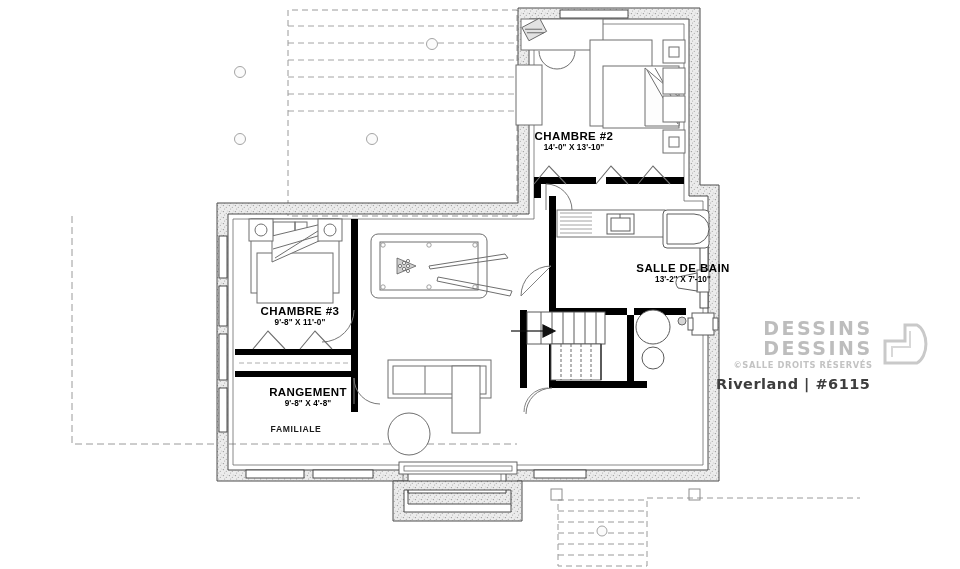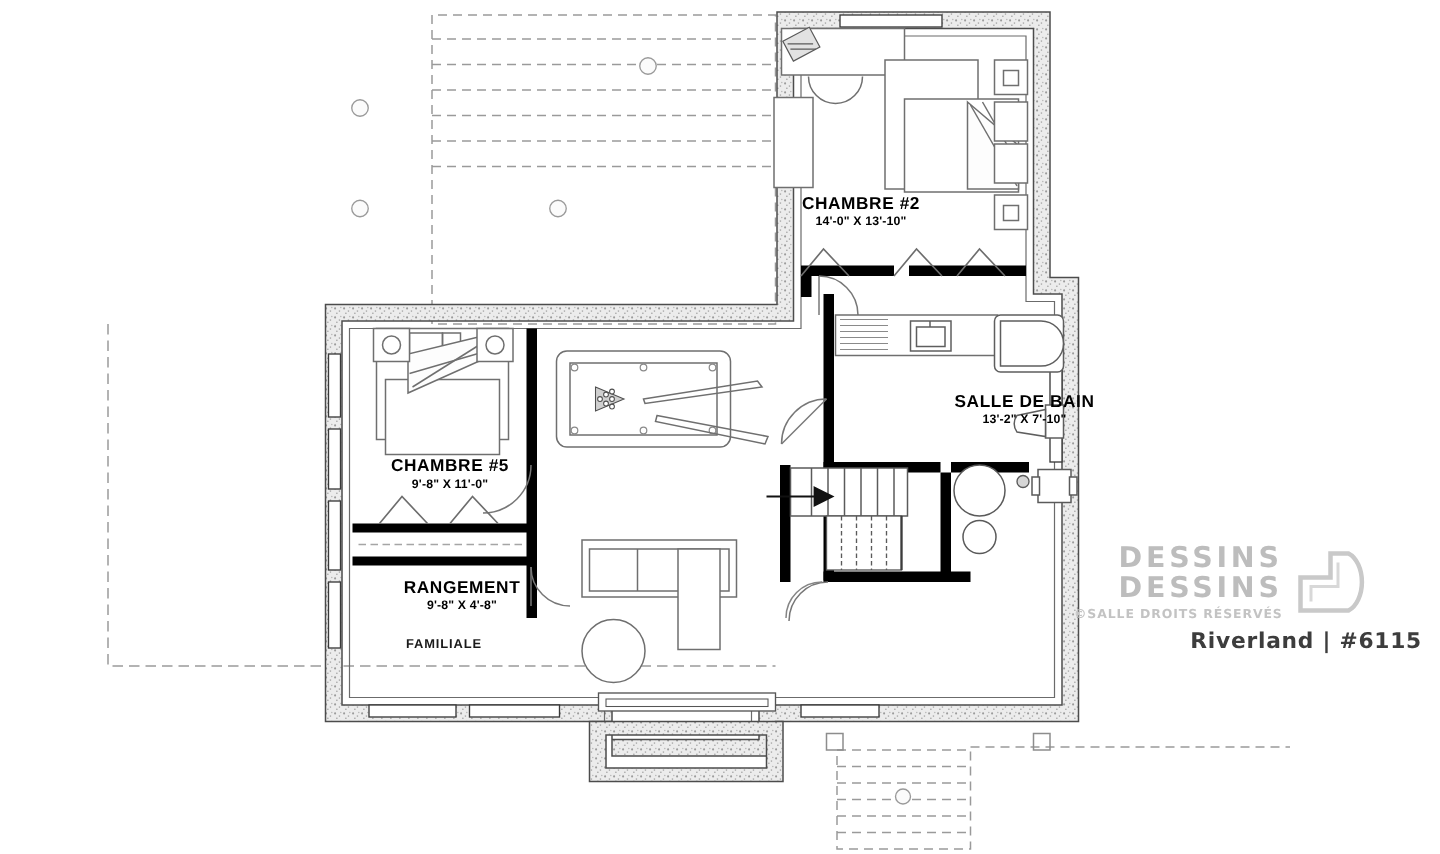--- a/index.html
+++ b/index.html
@@ -12,29 +12,29 @@
   .lbl{position:absolute;text-align:center;color:#000;
        font-family:"Liberation Sans", sans-serif;white-space:nowrap;
        transform:translateX(-50%);}
   .lbl .nm{font-weight:bold;font-size:11.5px;letter-spacing:.4px;line-height:13px;}
   .lbl .dim{font-weight:bold;font-size:8.2px;letter-spacing:.1px;line-height:10px;}
   .tabl{position:absolute;text-align:center;font-weight:bold;font-size:8.6px;
         letter-spacing:.6px;color:#1a1a1a;transform:translateX(-50%);}
 
   
   #brand{position:absolute;right:12px;bottom:8px;width:232px;height:92px;}
-  #logoRow{display:flex;align-items:center;justify-content:flex-start;gap:6px;margin-top:44px;}
+  #logoRow{display:flex;align-items:center;justify-content:center;gap:6px;}
   #logoText{text-align:right;line-height:1;}
   #logoText .l1,#logoText .l2{font-family:"DejaVu Sans", sans-serif;
       font-weight:bold;color:#bdbdbd;letter-spacing:2.5px;}
   #logoText .l1{font-size:19px;}
   #logoText .l2{font-size:19px;margin-top:1px;}
   #logoText .l3{font-size:8.3px;color:#c3c3c3;letter-spacing:.6px;margin-top:3px;
       font-family:"DejaVu Sans", sans-serif;font-weight:bold;}
-  #planName{margin-top:7px;text-align:right;font-size:14.5px;font-weight:bold;
+  #planName{margin-top:7px;text-align:left;font-size:14.5px;font-weight:bold;
       color:#3d3d3d;font-family:"DejaVu Sans", sans-serif;letter-spacing:.5px;}
 </style>
 </head>
 <body>
 
 <div id="stage">
 
   <svg id="plan" viewBox="0 0 960 569">
     <defs>
       <pattern id="concrete" width="6" height="6" patternUnits="userSpaceOnUse">
@@ -320,21 +320,21 @@
     <div class="nm">CHAMBRE #2</div>
     <div class="dim">14'-0" X 13'-10"</div>
   </div>
 
   <div class="lbl" style="left:639px;top:262px;margin-left:44px;">
     <div class="nm">SALLE DE BAIN</div>
     <div class="dim">13'-2" X 7'-10"</div>
   </div>
 
   <div class="lbl" style="left:300px;top:305px;">
-    <div class="nm">CHAMBRE #5</div>
+    <div class="nm">CHAMBRE #3</div>
     <div class="dim">9'-8" X 11'-0"</div>
   </div>
 
 
   <div class="lbl" style="left:296px;top:386px;margin-left:12px;">
     <div class="nm">RANGEMENT</div>
     <div class="dim">9'-8" X 4'-8"</div>
   </div>
 
 

